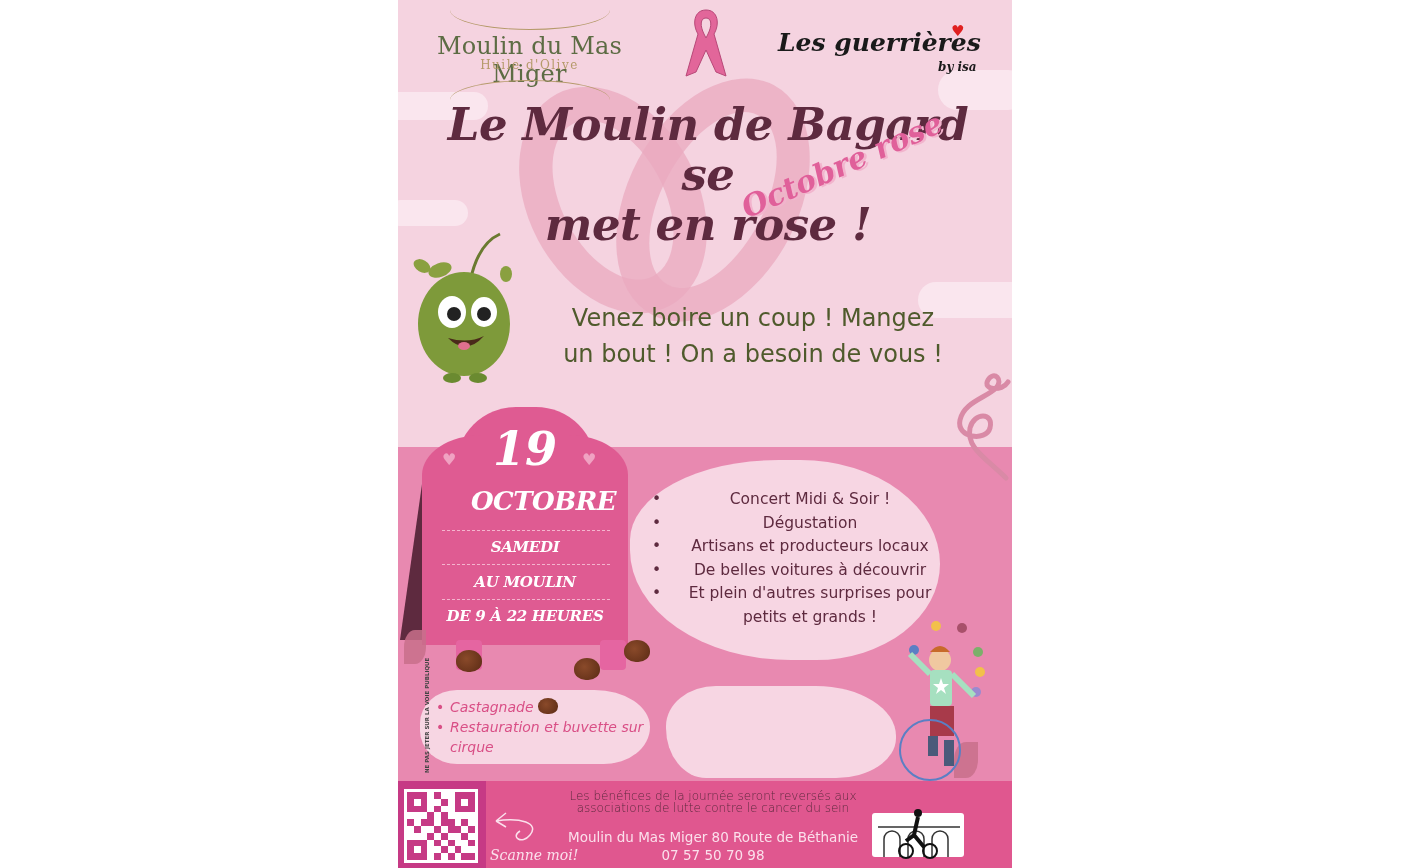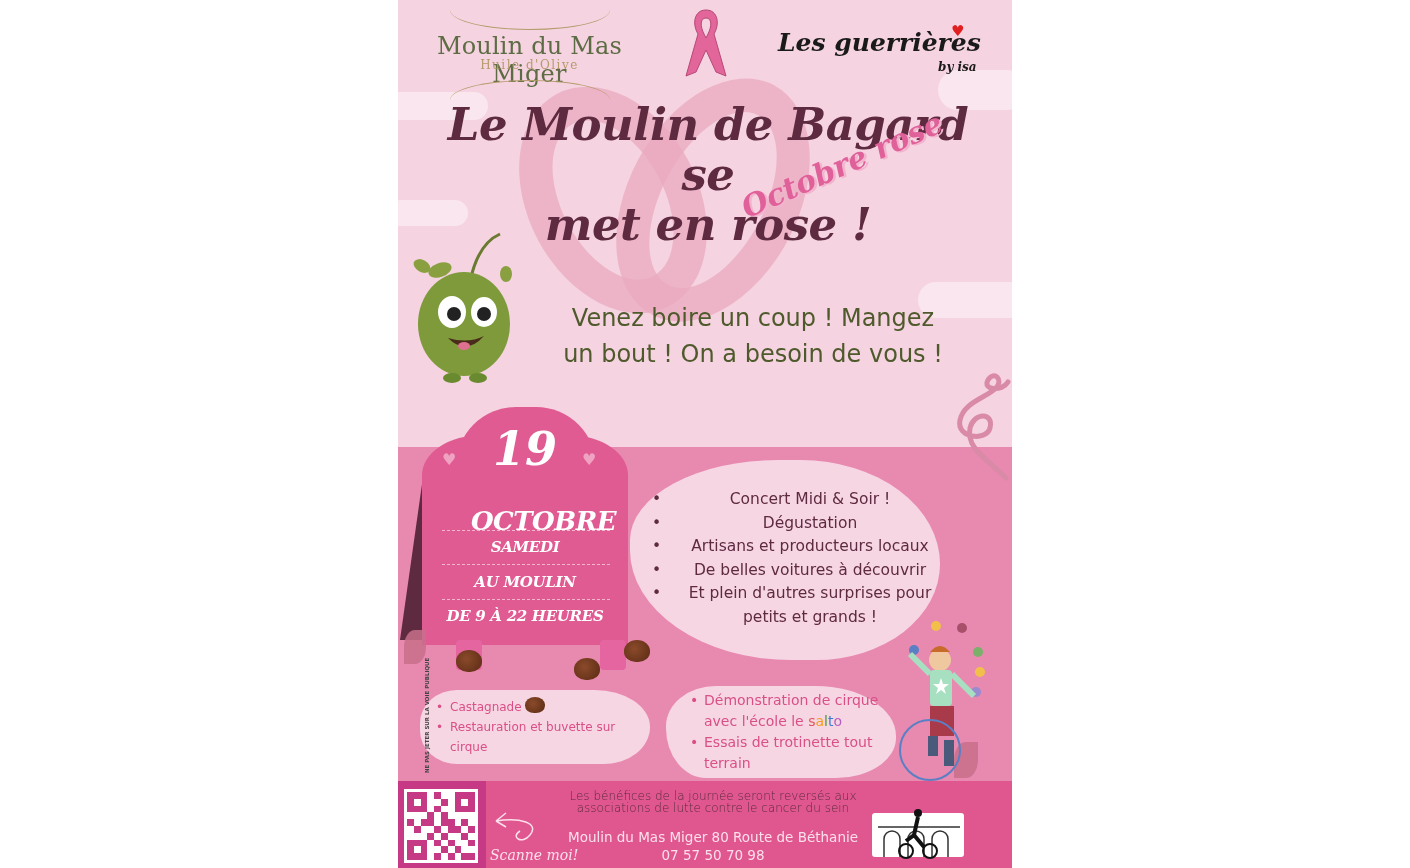--- a/index.html
+++ b/index.html
@@ -84,21 +84,21 @@
     background: #df5b92; border-radius: 70px 70px 0 0;
   }
   .sign-leg { position: absolute; top: 640px; width: 26px; height: 30px; background: #e565a1; border-radius: 4px; }
   .sign-heart { position: absolute; top: 450px; color: #f0a2c2; font-size: 16px; }
   .date-num {
     position: absolute; left: 24px; top: 422px; width: 206px; text-align: center;
     font-family: "DejaVu Serif", serif; font-weight: bold; font-style: italic;
     font-size: 46px; color: #ffffff;
   }
   .date-month {
-    position: absolute; left: 24px; top: 506px; width: 243px; text-align: center;
+    position: absolute; left: 24px; top: 486px; width: 243px; text-align: center;
     font-family: "DejaVu Serif", serif; font-weight: bold; font-style: italic;
     font-size: 26px; color: #ffffff; letter-spacing: -0.5px;
   }
   .date-line {
     position: absolute; left: 44px; width: 168px; border-top: 1px dashed #f4b5ce;
   }
   .date-sub {
     position: absolute; left: 24px; width: 206px; text-align: center;
     font-family: "DejaVu Serif", serif; font-weight: bold; font-style: italic;
     font-size: 15px; color: #ffffff; letter-spacing: -0.3px;
@@ -116,22 +116,23 @@
   }
   .activities li { position: relative; padding-left: 16px; text-align: center; }
   .activities li::before { content: "•"; position: absolute; left: 0; }
 
   .blob-small-left {
     position: absolute; left: 22px; top: 690px; width: 230px; height: 74px;
     background: #f7d6e3; border-radius: 40px 60px 50px 40px / 36px 40px 40px 36px;
   }
   .list-left {
     position: absolute; left: 38px; top: 697px; width: 210px;
-    font-family: "DejaVu Sans", sans-serif; font-size: 12px; line-height: 20.2px; color: #d94f86;
+    font-family: "DejaVu Sans", sans-serif; font-size: 14px; line-height: 20.2px; color: #d94f86;
     list-style: none;
+    font-style: italic;
   }
   .list-left li, .list-right li { position: relative; padding-left: 14px; }
   .list-left li::before, .list-right li::before { content: "•"; position: absolute; left: 0; }
 
   .blob-small-right {
     position: absolute; left: 268px; top: 686px; width: 230px; height: 92px;
     background: #f7d6e3; border-radius: 50px 80px 60px 40px / 40px 50px 40px 50px;
   }
   .list-right {
     position: absolute; left: 292px; top: 690px; width: 200px;
@@ -293,24 +294,20 @@
     <circle cx="48" cy="150" r="30" fill="none" stroke="#5b7fc4" stroke-width="2"></circle>
   </svg>
 
   <div class="blob-small-left"></div>
   <ul class="list-left">
     <li><span>Castagnade</span> <span class="chestnut" style="position:relative;display:inline-block;width:20px;height:16px;vertical-align:-2px;"></span></li>
     <li>Restauration et buvette sur cirque</li>
   </ul>
 
   <div class="blob-small-right"></div>
-  <ul class="list-right">
-    <li><span>Démonstration de cirque avec l'école le </span><span class="salto-s">s</span><span class="salto-a">a</span><span class="salto-l">l</span><span class="salto-t">t</span><span class="salto-o">o</span></li>
-    <li>Essais de  trotinette tout terrain</li>
-  </ul>
 
   <div class="side-note">NE PAS JETER SUR LA VOIE PUBLIQUE</div>
 
   <div class="footer">
     <div class="qr-box">
       <div class="qr">
         <span></span>
           <span></span>
           <span></span>
           <span class="w"></span>

